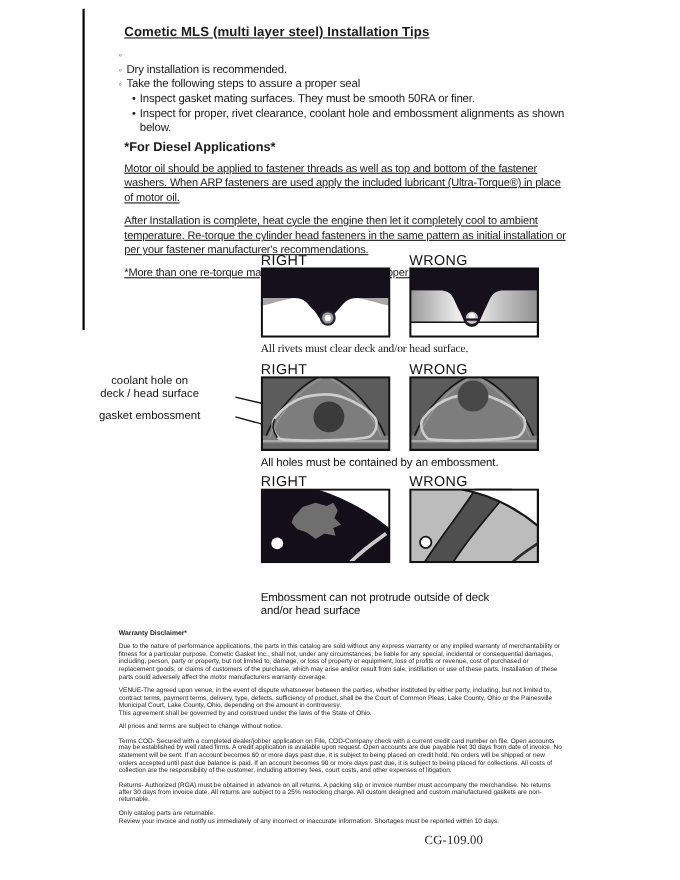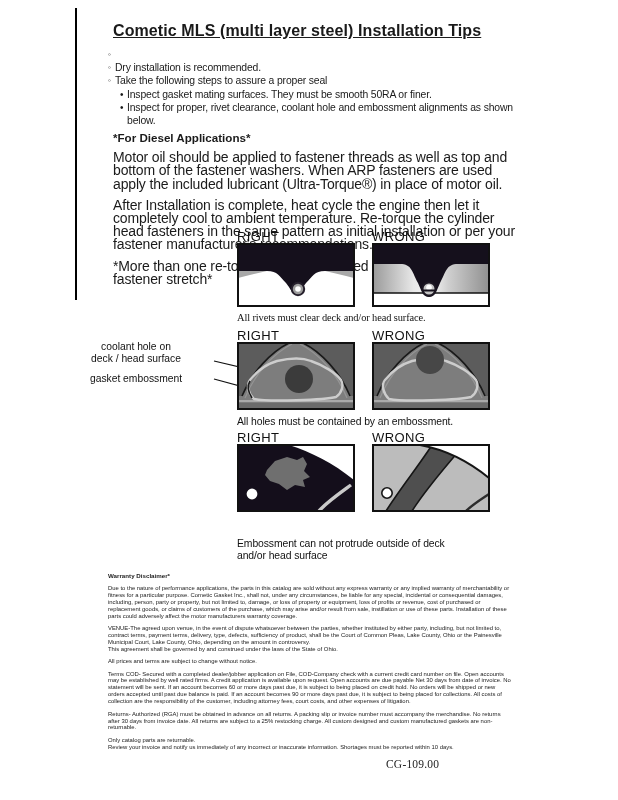--- a/index.html
+++ b/index.html
@@ -3,29 +3,29 @@
 <meta charset="utf-8">
 <style>
   html,body{margin:0;padding:0;background:#ffffff;}
   .page{
     position:relative;width:618px;height:800px;background:#ffffff;overflow:hidden;
     font-family:"Liberation Sans","DejaVu Sans",sans-serif;color:#1a1a1a;
   }
   .edge-mark{position:absolute;left:75px;top:8px;width:2px;height:292px;background:#000;}
   .content{position:absolute;left:108px;top:18px;width:410px;}
   .doc-title{
-    font-size:16px;font-weight:bold;text-decoration:underline;
+    font-size:12px;font-weight:bold;text-decoration:underline;
     margin:4px 0 8px 5px;letter-spacing:0.1px;
   }
   .bullet-row{display:flex;font-size:10.4px;line-height:13.2px;letter-spacing:-0.15px;}
   .bullet-row .mark{width:7px;flex:0 0 7px;font-size:8px;line-height:13.2px;}
   .bullet-row.sub{margin-left:12px;}
   .bullet-row.sub .mark{font-size:10px;}
   .section-head{font-size:11.6px;font-weight:bold;margin:4px 0 7px 5px;}
-  .para{font-size:14px;line-height:13.2px;letter-spacing:-0.15px;margin:0 0 8px 5px;width:403px;}
+  .para{font-size:10px;line-height:13.2px;letter-spacing:-0.15px;margin:0 0 8px 5px;width:403px;text-decoration:underline;}
   .diagram-label{
     position:absolute;width:118px;text-align:left;font-size:13px;letter-spacing:0.4px;color:#111;
   }
   .panel{position:absolute;display:block;}
   .caption{position:absolute;left:237px;font-size:10.4px;line-height:12px;letter-spacing:-0.1px;color:#111;white-space:pre-line;}
   .ann-labels{position:absolute;left:60px;width:152px;text-align:center;font-size:10.3px;line-height:12px;color:#111;}
   .ann-gap{height:8px;}
   .leader{position:absolute;left:0;top:336px;pointer-events:none;}
   .disclaimer{position:absolute;left:108px;top:572px;width:404px;color:#222;}
   .disclaimer h4{font-size:6.2px;margin:0 0 6px 0;}

